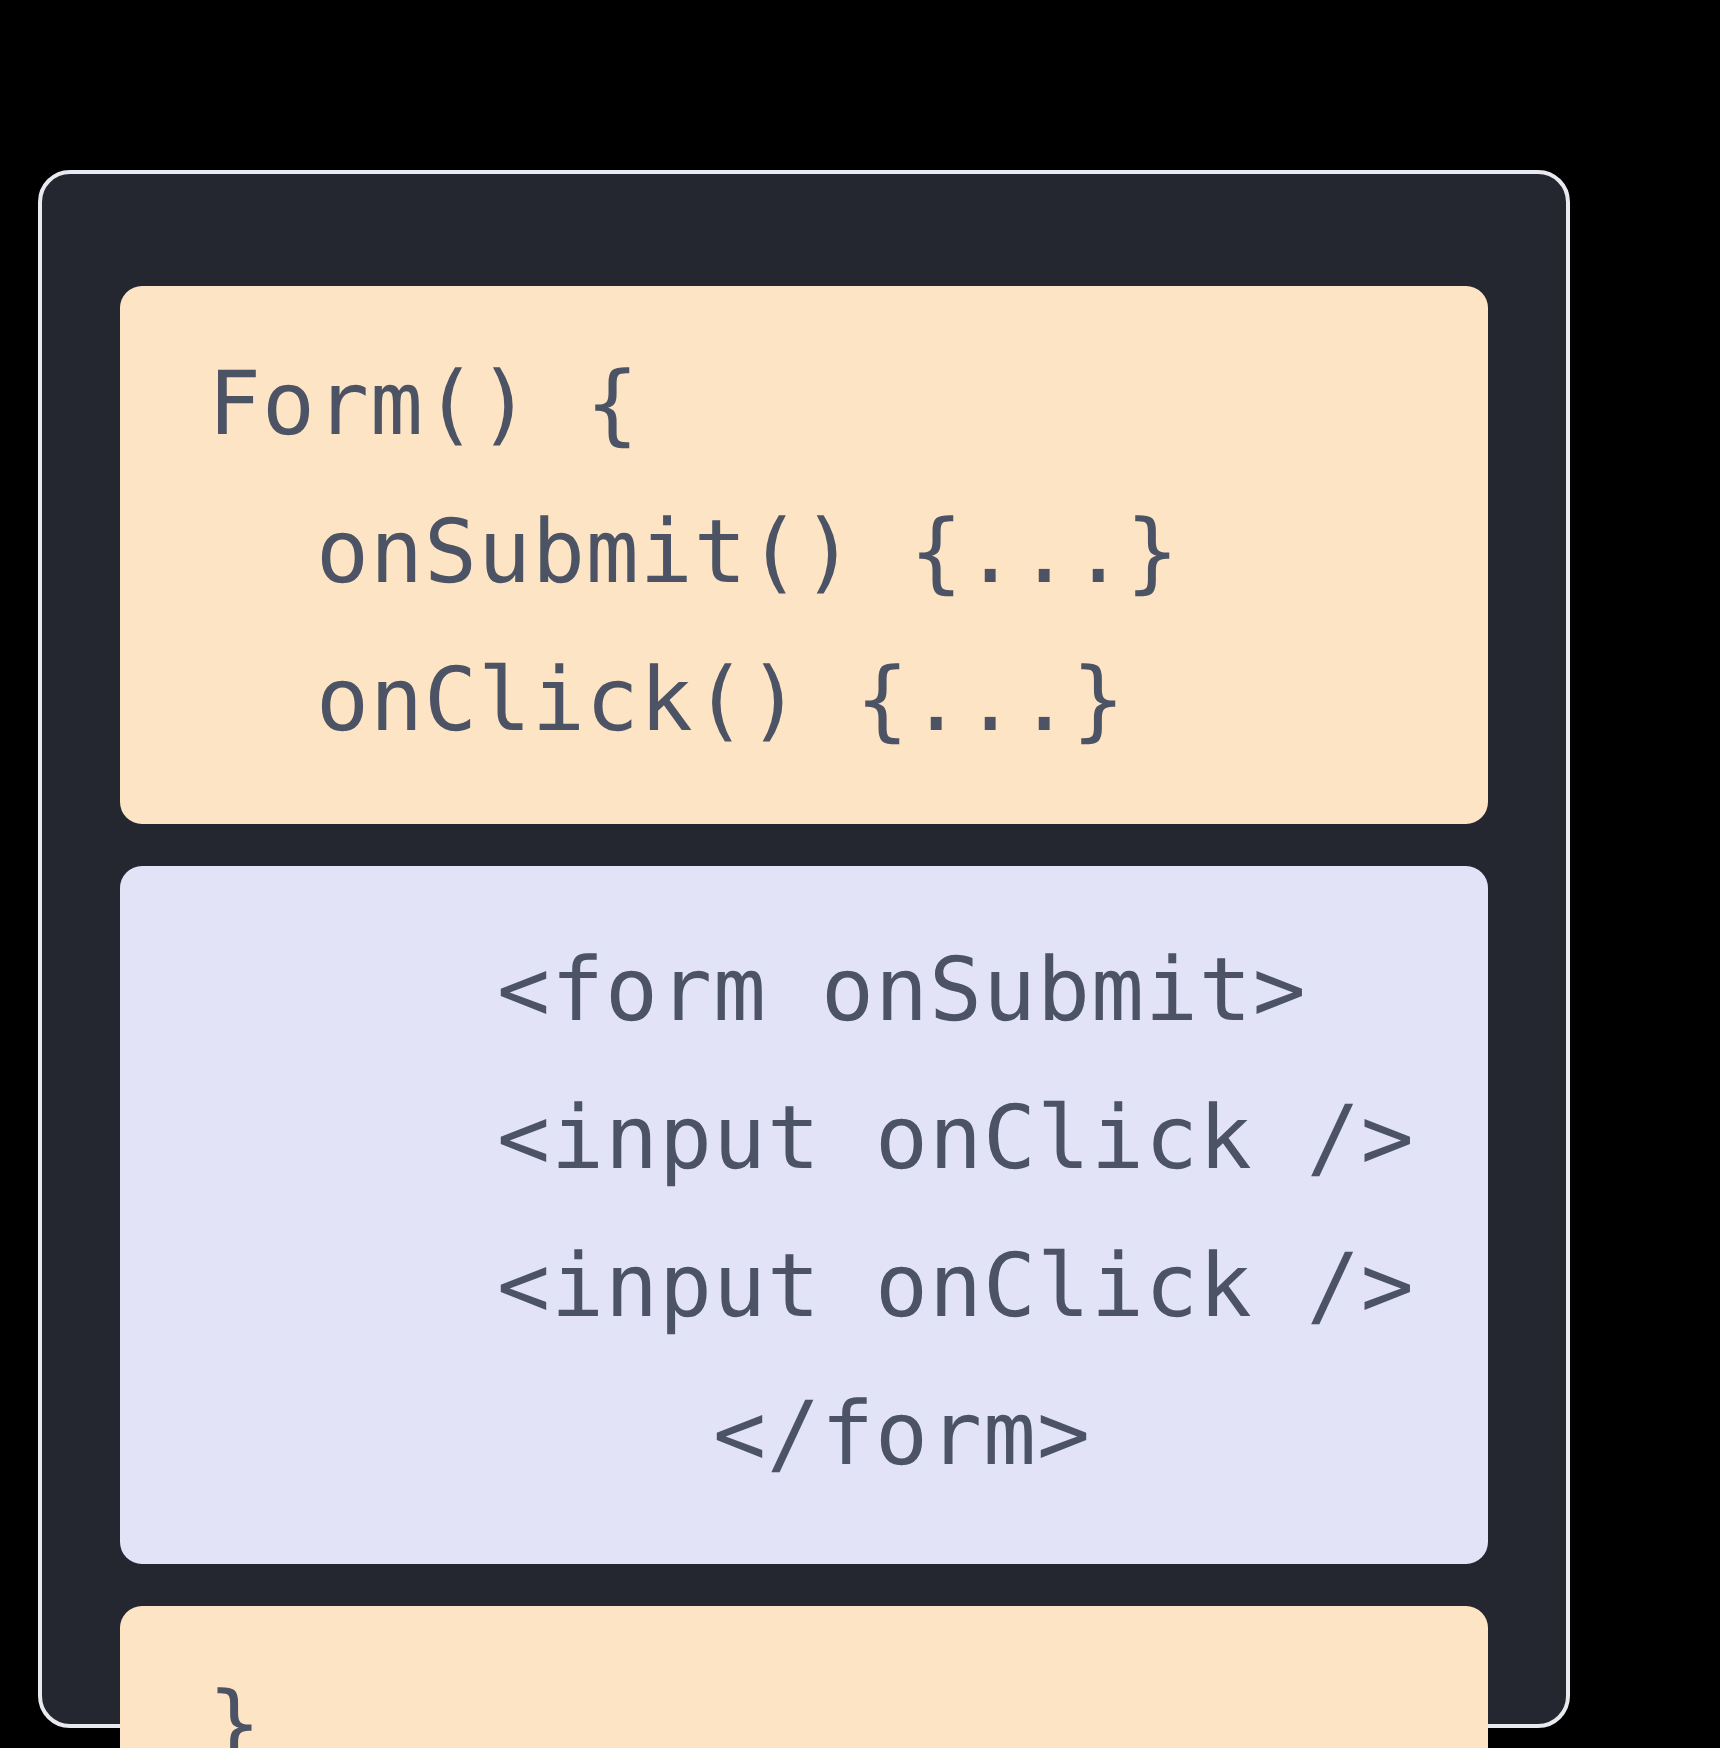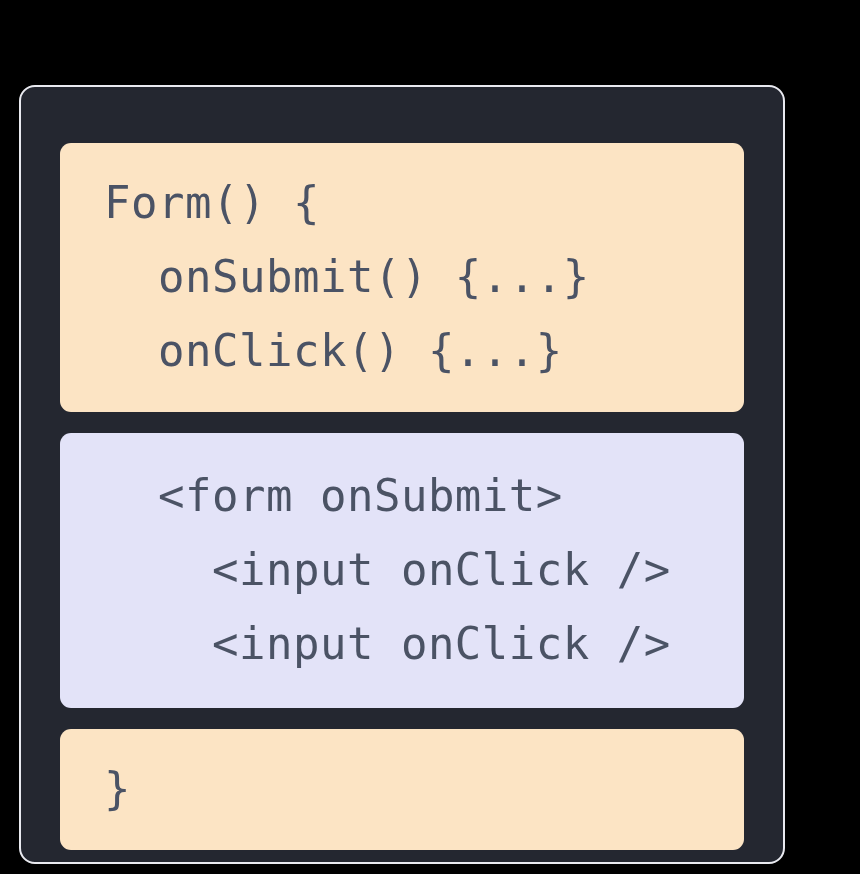--- a/index.html
+++ b/index.html
@@ -52,20 +52,21 @@
   }
   .seg-markup {
     background: #e3e3f8;
   }
 
   .seg-top {
     padding: 23px 0 24px 0;
   }
   .seg-middle {
     padding: 26px 0 27px 0;
+    align-items: center;
   }
   .seg-bottom {
     padding: 23px 0 24px 0;
   }
 
   .code-line {
     display: block;
     color: #4b5365;
     font-family: "DejaVu Sans Mono", "Liberation Mono", monospace;
     font-size: 44px;
@@ -85,20 +86,21 @@
     <div class="seg seg-component seg-top">
       <span class="code-line">Form() {</span>
       <span class="code-line">  onSubmit() {...}</span>
       <span class="code-line">  onClick() {...}</span>
     </div>
 
     <div class="seg seg-markup seg-middle">
       <span class="code-line">  &lt;form onSubmit&gt;</span>
       <span class="code-line">    &lt;input onClick /&gt;</span>
       <span class="code-line">    &lt;input onClick /&gt;</span>
+      <span class="code-line">  &lt;/form&gt;</span>
     </div>
 
     <div class="seg seg-component seg-bottom">
       <span class="code-line">}</span>
     </div>
 
   </div>
 
 </div>
 

